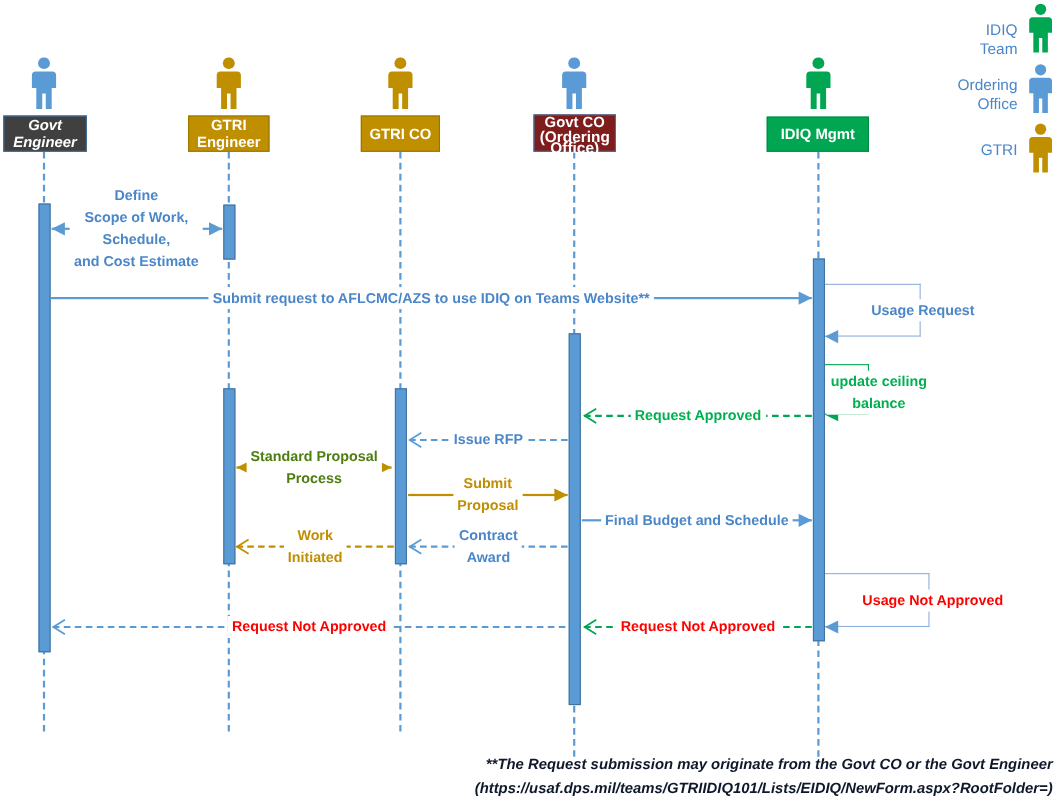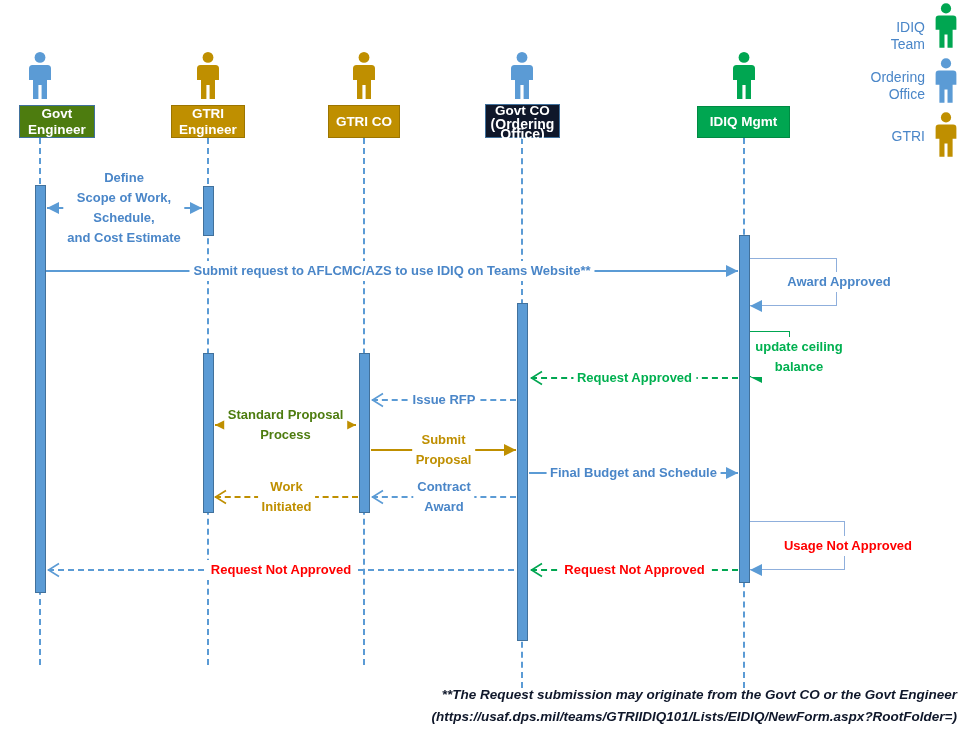--- a/index.html
+++ b/index.html
@@ -28,21 +28,21 @@
 </style>
 </head>
 <body>
 
 <div class="stage">
   <div id="layer-actors">
       <div class="person" style="left: 22px; top: 52px;"><svg width="36" height="48" viewBox="0 0 36 48">
     <circle cx="18" cy="5.4" r="5.4" fill="#5B9BD5"></circle>
     <path d="M10.5 13 H25.5 Q29 13 29 16.5 V28 H25 V47 H19.6 V33 H16.4 V47 H11 V28 H7 V16.5 Q7 13 10.5 13 Z" fill="#5B9BD5"></path>
   </svg></div>
-      <div class="actor-box" style="left: 19px; top: 105px; width: 76px; height: 33px; background: #4d7c0f; border: 1px solid rgb(65, 113, 156);">
+      <div class="actor-box" style="left: 3px; top: 105px; width: 76px; height: 33px; background: #404040; border: 1px solid rgb(65, 113, 156); font-style: italic;">
         <div>Govt</div>
         <div>Engineer</div>
       </div>
       <div class="lifeline" style="left: 39px; top: 138px; height: 527px;"></div>
       <div class="person" style="left: 190px; top: 52px;"><svg width="36" height="48" viewBox="0 0 36 48">
     <circle cx="18" cy="5.4" r="5.4" fill="#BF8F00"></circle>
     <path d="M10.5 13 H25.5 Q29 13 29 16.5 V28 H25 V47 H19.6 V33 H16.4 V47 H11 V28 H7 V16.5 Q7 13 10.5 13 Z" fill="#BF8F00"></path>
   </svg></div>
       <div class="actor-box" style="left: 171px; top: 105px; width: 74px; height: 33px; background: rgb(191, 143, 0); border: 1px solid rgb(156, 117, 0);">
         <div>GTRI</div>
@@ -54,21 +54,21 @@
     <path d="M10.5 13 H25.5 Q29 13 29 16.5 V28 H25 V47 H19.6 V33 H16.4 V47 H11 V28 H7 V16.5 Q7 13 10.5 13 Z" fill="#BF8F00"></path>
   </svg></div>
       <div class="actor-box" style="left: 328px; top: 105px; width: 72px; height: 33px; background: rgb(191, 143, 0); border: 1px solid rgb(156, 117, 0);">
         <div>GTRI CO</div>
       </div>
       <div class="lifeline" style="left: 363px; top: 138px; height: 527px;"></div>
       <div class="person" style="left: 504px; top: 52px;"><svg width="36" height="48" viewBox="0 0 36 48">
     <circle cx="18" cy="5.4" r="5.4" fill="#5B9BD5"></circle>
     <path d="M10.5 13 H25.5 Q29 13 29 16.5 V28 H25 V47 H19.6 V33 H16.4 V47 H11 V28 H7 V16.5 Q7 13 10.5 13 Z" fill="#5B9BD5"></path>
   </svg></div>
-      <div class="actor-box" style="left: 485px; top: 104px; width: 75px; height: 34px; background: #0f172a; border: 1px solid rgb(65, 113, 156);">
+      <div class="actor-box" style="left: 485px; top: 104px; width: 75px; height: 34px; background: #7f1d1d; border: 1px solid rgb(65, 113, 156);">
         <div>Govt CO</div>
         <div class="actor-sub">(Ordering Office)</div>
       </div>
       <div class="lifeline" style="left: 521px; top: 138px; height: 550px;"></div>
       <div class="person" style="left: 726px; top: 52px;"><svg width="36" height="48" viewBox="0 0 36 48">
     <circle cx="18" cy="5.4" r="5.4" fill="#00A651"></circle>
     <path d="M10.5 13 H25.5 Q29 13 29 16.5 V28 H25 V47 H19.6 V33 H16.4 V47 H11 V28 H7 V16.5 Q7 13 10.5 13 Z" fill="#00A651"></path>
   </svg></div>
       <div class="actor-box" style="left: 697px; top: 106px; width: 93px; height: 32px; background: rgb(0, 166, 81); border: 1px solid rgb(0, 138, 67);">
         <div>IDIQ Mgmt</div>
@@ -131,21 +131,21 @@
           <polyline points="12,1.5 1.5,8 12,14.5" fill="none" stroke="#00A651" stroke-width="1.6"></polyline>
         </svg></div>
       <div class="msg-label" style="left: 634.5px; color: rgb(255, 0, 0); top: 560px;">Request Not Approved</div>
       <div class="msg-line" style="left: 48px; width: 466px; top: 569px; border-top: 2px dashed rgb(91, 155, 213);"></div>
       <div class="chev" style="left: 47px; top: 562px;"><svg width="14" height="16" viewBox="0 0 14 16">
           <polyline points="12,1.5 1.5,8 12,14.5" fill="none" stroke="#5B9BD5" stroke-width="1.6"></polyline>
         </svg></div>
       <div class="msg-label" style="left: 281px; color: rgb(255, 0, 0); top: 560px;">Request Not Approved</div>
       <div class="loop" style="left: 750px; top: 258px; width: 87px; height: 48px; border-width: 1.5px; border-color: rgb(143, 175, 220);"></div>
       <div class="tri" style="top: 300px; border-top: 6px solid transparent; border-bottom: 6px solid transparent; left: 750px; border-right: 12px solid rgb(91, 155, 213);"></div>
-      <div class="msg-label" style="left: 839px; color: rgb(74, 134, 200); top: 272px;">Award Approved</div>
+      <div class="msg-label" style="left: 839px; color: rgb(74, 134, 200); top: 272px;">Usage Request</div>
       <div class="loop" style="left: 750px; top: 331px; width: 40px; height: 46px; border-width: 1.5px; border-color: rgb(0, 166, 81);"></div>
       <div class="tri" style="top: 371px; border-top: 6px solid transparent; border-bottom: 6px solid transparent; left: 750px; border-right: 12px solid rgb(0, 166, 81);"></div>
       <div class="msg-label" style="left: 799px; color: rgb(0, 176, 80); top: 337px;">update ceiling
 balance</div>
       <div class="loop" style="left: 750px; top: 521px; width: 95px; height: 49px; border-width: 1.5px; border-color: rgb(143, 175, 220);"></div>
       <div class="tri" style="top: 564px; border-top: 6px solid transparent; border-bottom: 6px solid transparent; left: 750px; border-right: 12px solid rgb(91, 155, 213);"></div>
       <div class="msg-label" style="left: 848px; color: rgb(255, 0, 0); top: 536px;">Usage Not Approved</div>
     </div>
   <div id="layer-legend">
       <div class="person" style="left: 929px; top: 3px;"><svg width="34" height="46" viewBox="0 0 36 48">

